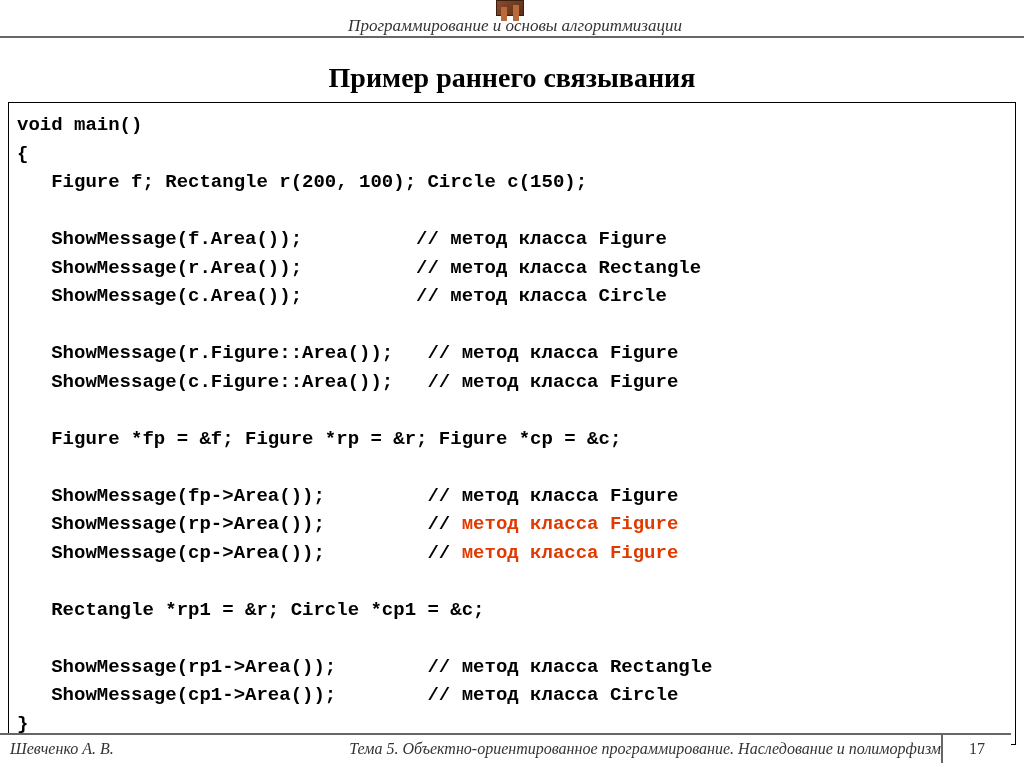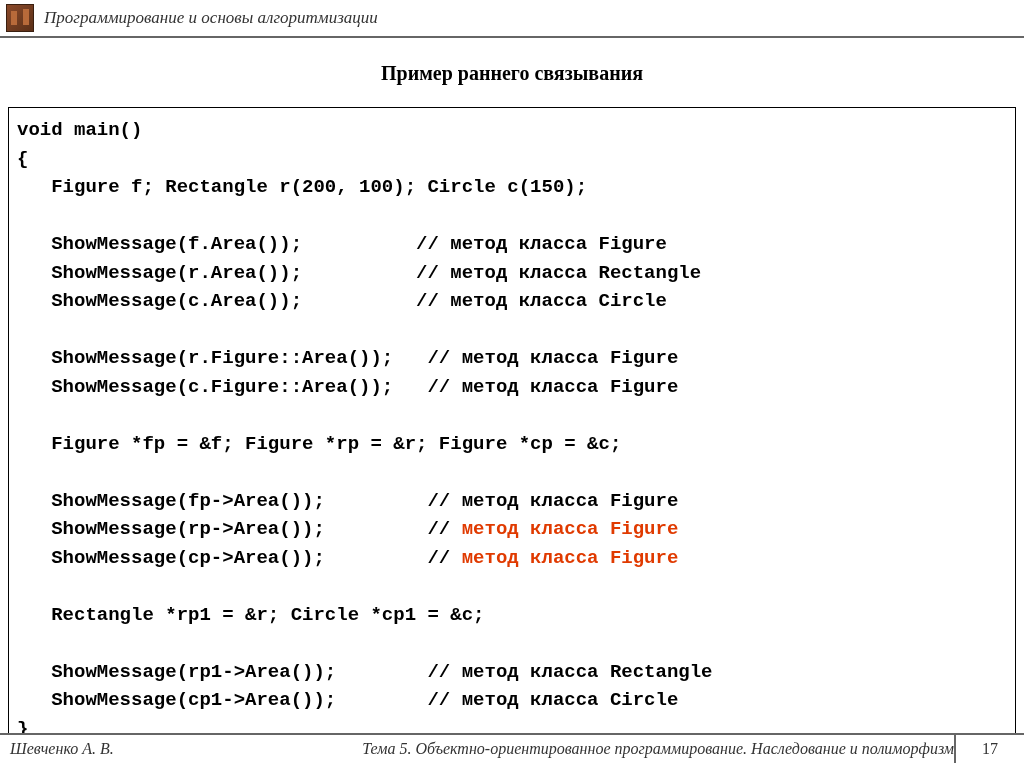--- a/index.html
+++ b/index.html
@@ -21,20 +21,21 @@
   }
   .header-bar {
     position: relative;
     z-index: 2;
     display: flex;
     align-items: center;
     height: 38px;
     background: #fff;
     border-bottom: 2px solid #666;
     padding-left: 6px;
+    flex-direction: column;
   }
   .header-icon {
     width: 28px;
     height: 28px;
     background: linear-gradient(135deg, #8b4a2a 0%, #5a2f18 100%);
     border: 1px solid #3a1f10;
     margin-right: 10px;
     position: relative;
   }
   .header-icon::before, .header-icon::after {
@@ -47,44 +48,44 @@
   .header-title {
     font-style: italic;
     font-size: 17px;
     color: #333;
   }
   .slide-title {
     position: relative;
     z-index: 2;
     text-align: center;
     font-weight: bold;
-    font-size: 20px;
+    font-size: 28px;
     color: #000;
     margin-top: 24px;
-    margin-bottom: 22px;
+    margin-bottom: 8px;
   }
   .code-box {
     position: relative;
     z-index: 2;
     margin: 0 8px;
     border: 1px solid #000;
     background: #fff;
     padding: 8px 8px 6px 8px;
     font-family: "Courier New", monospace;
     font-weight: bold;
     font-size: 19px;
     line-height: 1.5;
     white-space: pre;
     color: #000;
   }
   .code-box .red { color: #e03a00; margin-top: 7px; }
   .footer {
     position: absolute;
     bottom: 4px;
-    left: 0; right: 0;
+    left: 0; right: 13px;
     z-index: 2;
     display: flex;
     align-items: center;
     height: 30px;
     border-top: 2px solid #666;
     background: #fff;
     font-style: italic;
     font-size: 16px;
     color: #333;
   }

